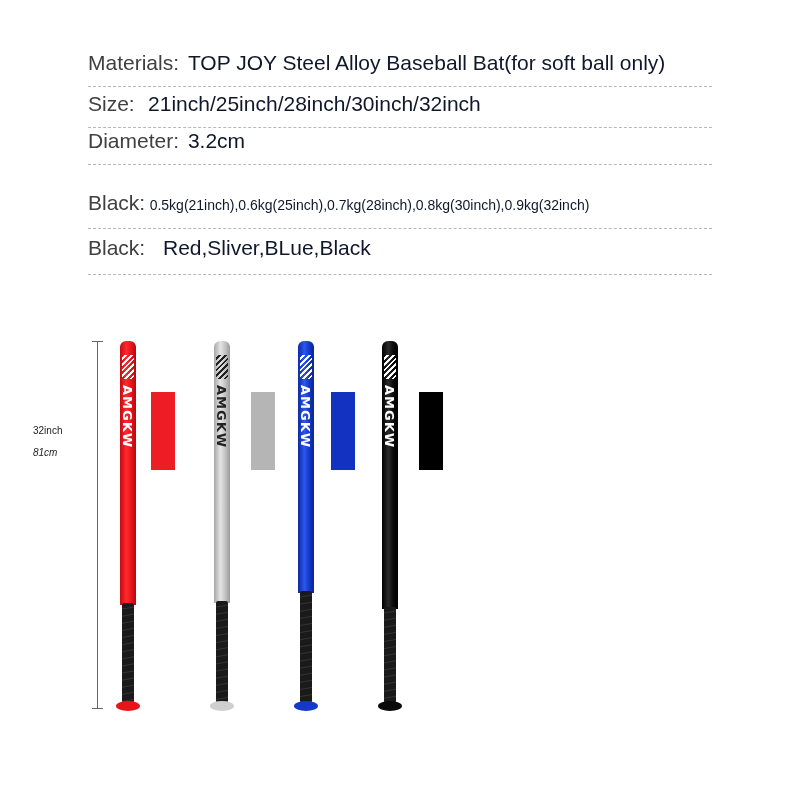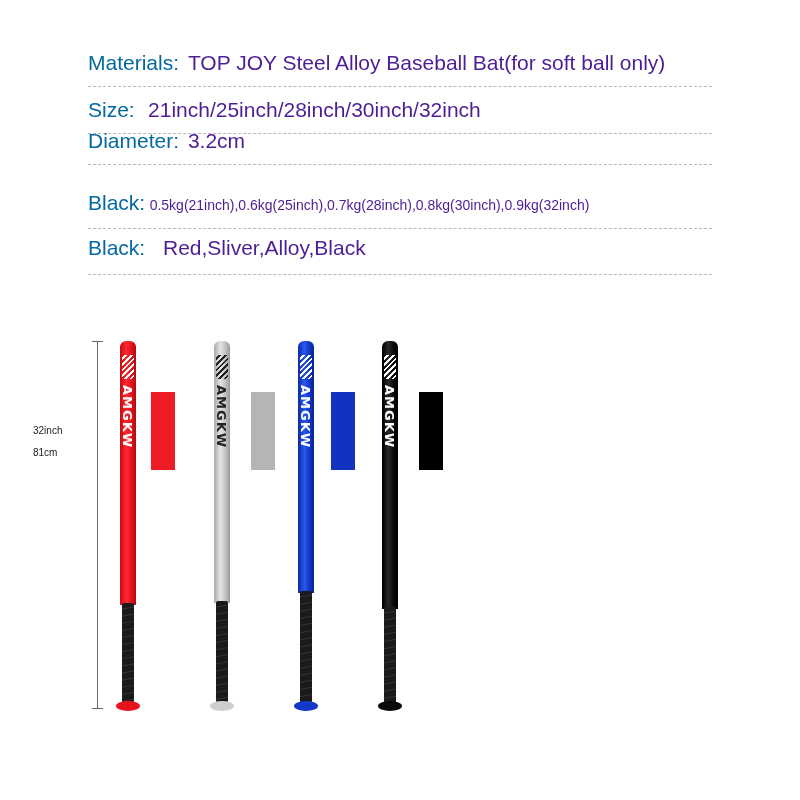--- a/index.html
+++ b/index.html
@@ -1,34 +1,34 @@
 <!DOCTYPE html>
 <html><head>
 <meta charset="utf-8">
 <style>
   html, body { margin: 0; padding: 0; background: #ffffff; }
   body { width: 800px; height: 800px; position: relative; overflow: hidden; font-family: "Liberation Sans", "DejaVu Sans", sans-serif; color: #111; }
   .spec-row { position: absolute; left: 88px; width: 624px; border-bottom: 1px dashed #b8b8b8; }
-  .spec-row .lbl { font-size: 21px; color: #0369a1; }
-  .spec-row .val { font-size: 21px; color: #4c1d95; }
+  .spec-row .lbl { font-size: 21px; color: #404040; }
+  .spec-row .val { font-size: 21px; color: #0f172a; }
   .spec-row .val.small { font-size: 14px; margin-top: 28px; }
   .row-1 { top: 48px; height: 38px; }
-  .row-2 { top: 95px; height: 38px; }
+  .row-2 { top: 89px; height: 38px; }
   .row-3 { top: 126px; height: 38px; }
   .row-4 { top: 188px; height: 40px; }
   .row-5 { top: 233px; height: 41px; }
   .spec-line { white-space: nowrap; line-height: 30px; }
 
   .dim-line { position: absolute; left: 97px; top: 341px; width: 1px; height: 368px; background: #666; }
   .dim-cap { position: absolute; left: 92px; width: 11px; height: 1px; background: #666; }
   .dim-cap.top { top: 341px; }
   .dim-cap.bot { top: 708px; }
   .dim-label { position: absolute; left: 33px; font-size: 10px; color: #222; }
   .dim-inch { top: 425px; }
-  .dim-cm { top: 447px; }
+  .dim-cm { top: 447px; font-style: italic; }
 
   .bat { position: absolute; width: 16px; }
   .bat .barrel { position: absolute; left: 0; top: 0; width: 16px; border-radius: 6px 6px 0 0; }
   .bat .grip { position: absolute; left: 2px; width: 12px; background: repeating-linear-gradient(170deg, #1a1a1a 0px, #1a1a1a 5px, #333 6px, #1a1a1a 7px); border-radius: 2px; }
   .bat .knob { position: absolute; left: -4px; width: 24px; height: 10px; border-radius: 50%; }
   .bat .logo { position: absolute; left: 1px; top: 26px; width: 14px; font-size: 13px; font-weight: bold; letter-spacing: 1px; writing-mode: vertical-rl; font-family: "DejaVu Sans", sans-serif; }
   .bat .stripes { position: absolute; left: 2px; top: 14px; width: 12px; height: 24px; background: repeating-linear-gradient(135deg, transparent 0px, transparent 2px, currentColor 2px, currentColor 4px); }
 
   .swatch { position: absolute; top: 392px; width: 24px; height: 78px; }
 </style>
@@ -41,21 +41,21 @@
 <div class="spec-row row-2">
   <div class="spec-line"><span class="lbl">Size:</span>&nbsp;&nbsp; <span class="val">21inch/25inch/28inch/30inch/32inch</span></div>
 </div>
 <div class="spec-row row-3">
   <div class="spec-line"><span class="lbl">Diameter:</span>&nbsp; <span class="val">3.2cm</span></div>
 </div>
 <div class="spec-row row-4">
   <div class="spec-line"><span class="lbl">Black:</span> <span class="val small">0.5kg(21inch),0.6kg(25inch),0.7kg(28inch),0.8kg(30inch),0.9kg(32inch)</span></div>
 </div>
 <div class="spec-row row-5">
-  <div class="spec-line"><span class="lbl">Black:</span>&nbsp;&nbsp;&nbsp; <span class="val">Red,Sliver,Alloy,Black</span></div>
+  <div class="spec-line"><span class="lbl">Black:</span>&nbsp;&nbsp;&nbsp; <span class="val">Red,Sliver,BLue,Black</span></div>
 </div>
 
 <div class="dim-line"></div>
 <div class="dim-cap top"></div>
 <div class="dim-cap bot"></div>
 <div class="dim-label dim-inch">32inch</div>
 <div class="dim-label dim-cm">81cm</div>
 
 <div class="bat" style="left:120px; top:341px;">
   <div class="barrel" style="height:264px; background:linear-gradient(90deg,#c40c12,#ff2a30 40%,#e8141c 70%,#b00a10);"></div>

